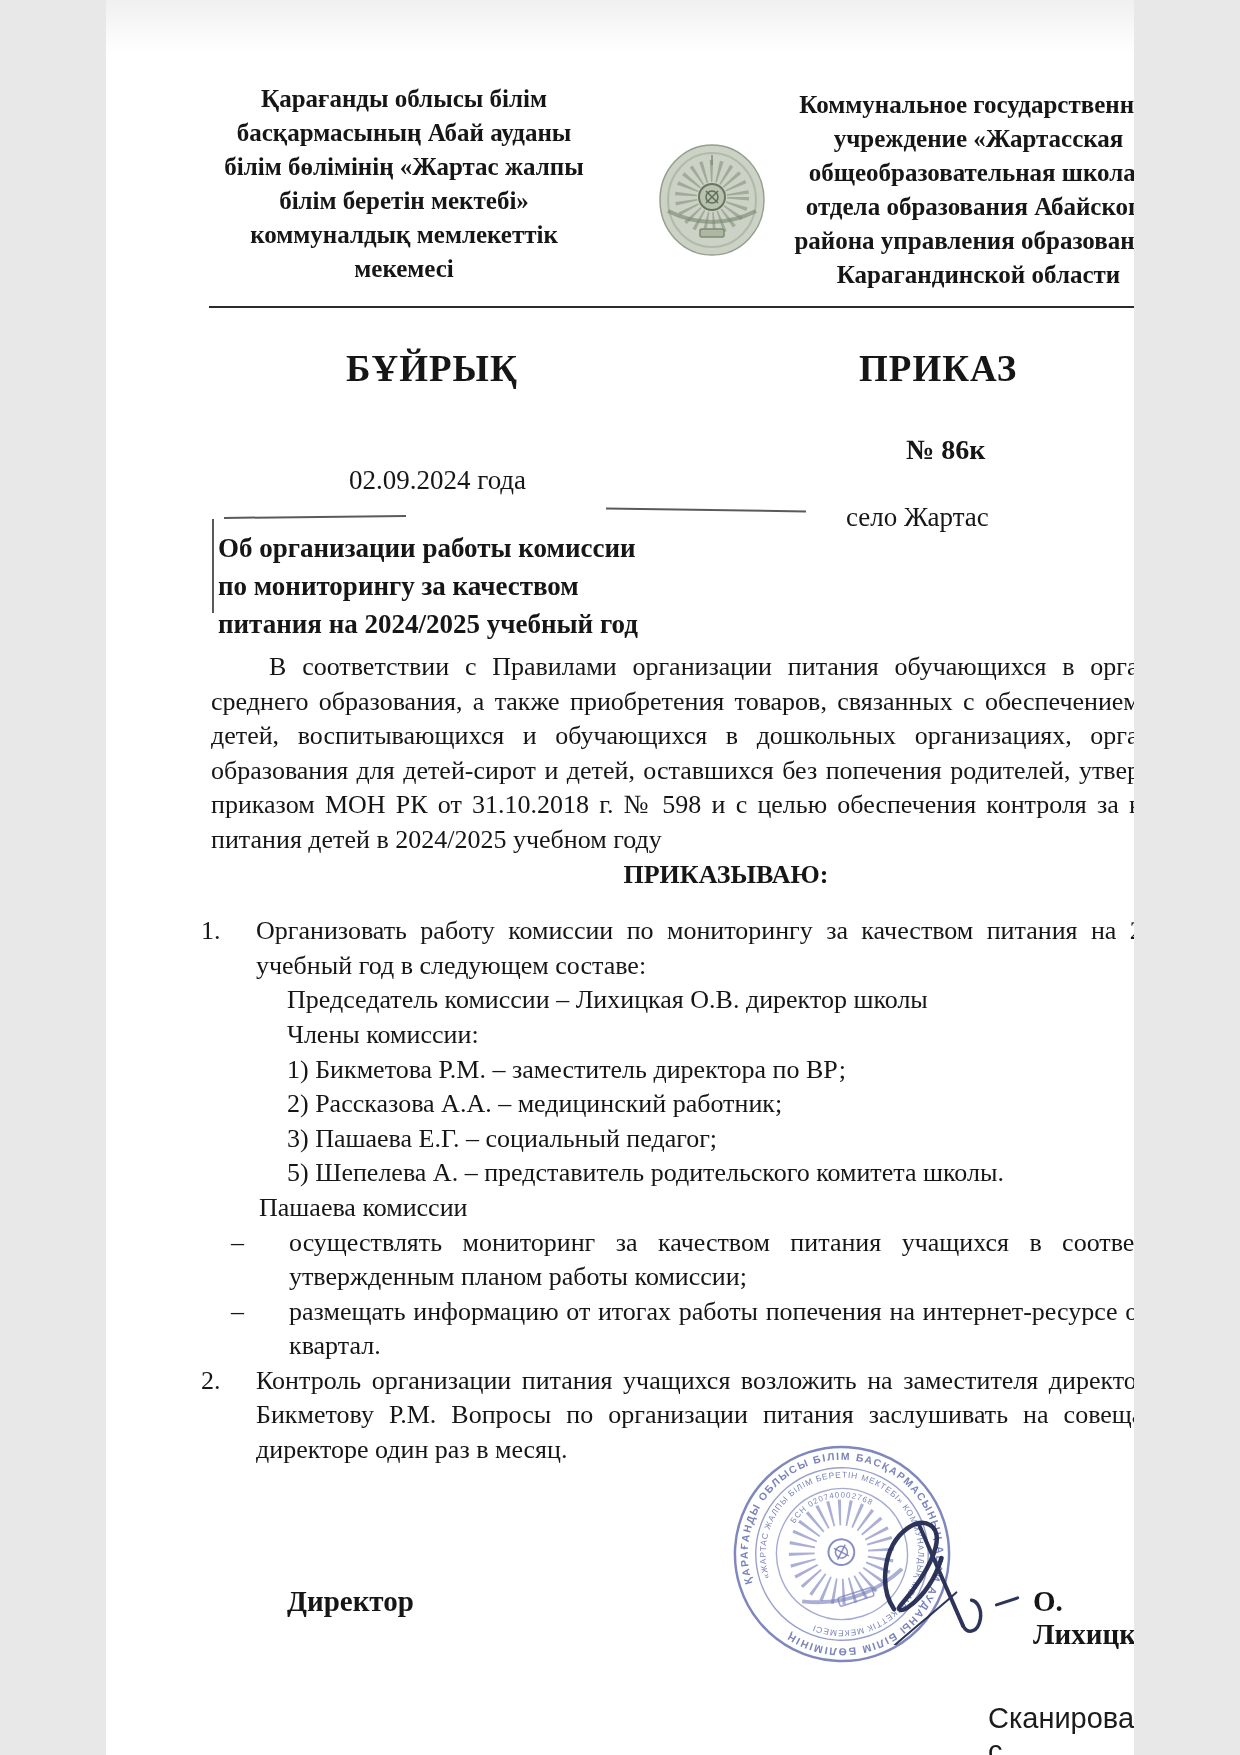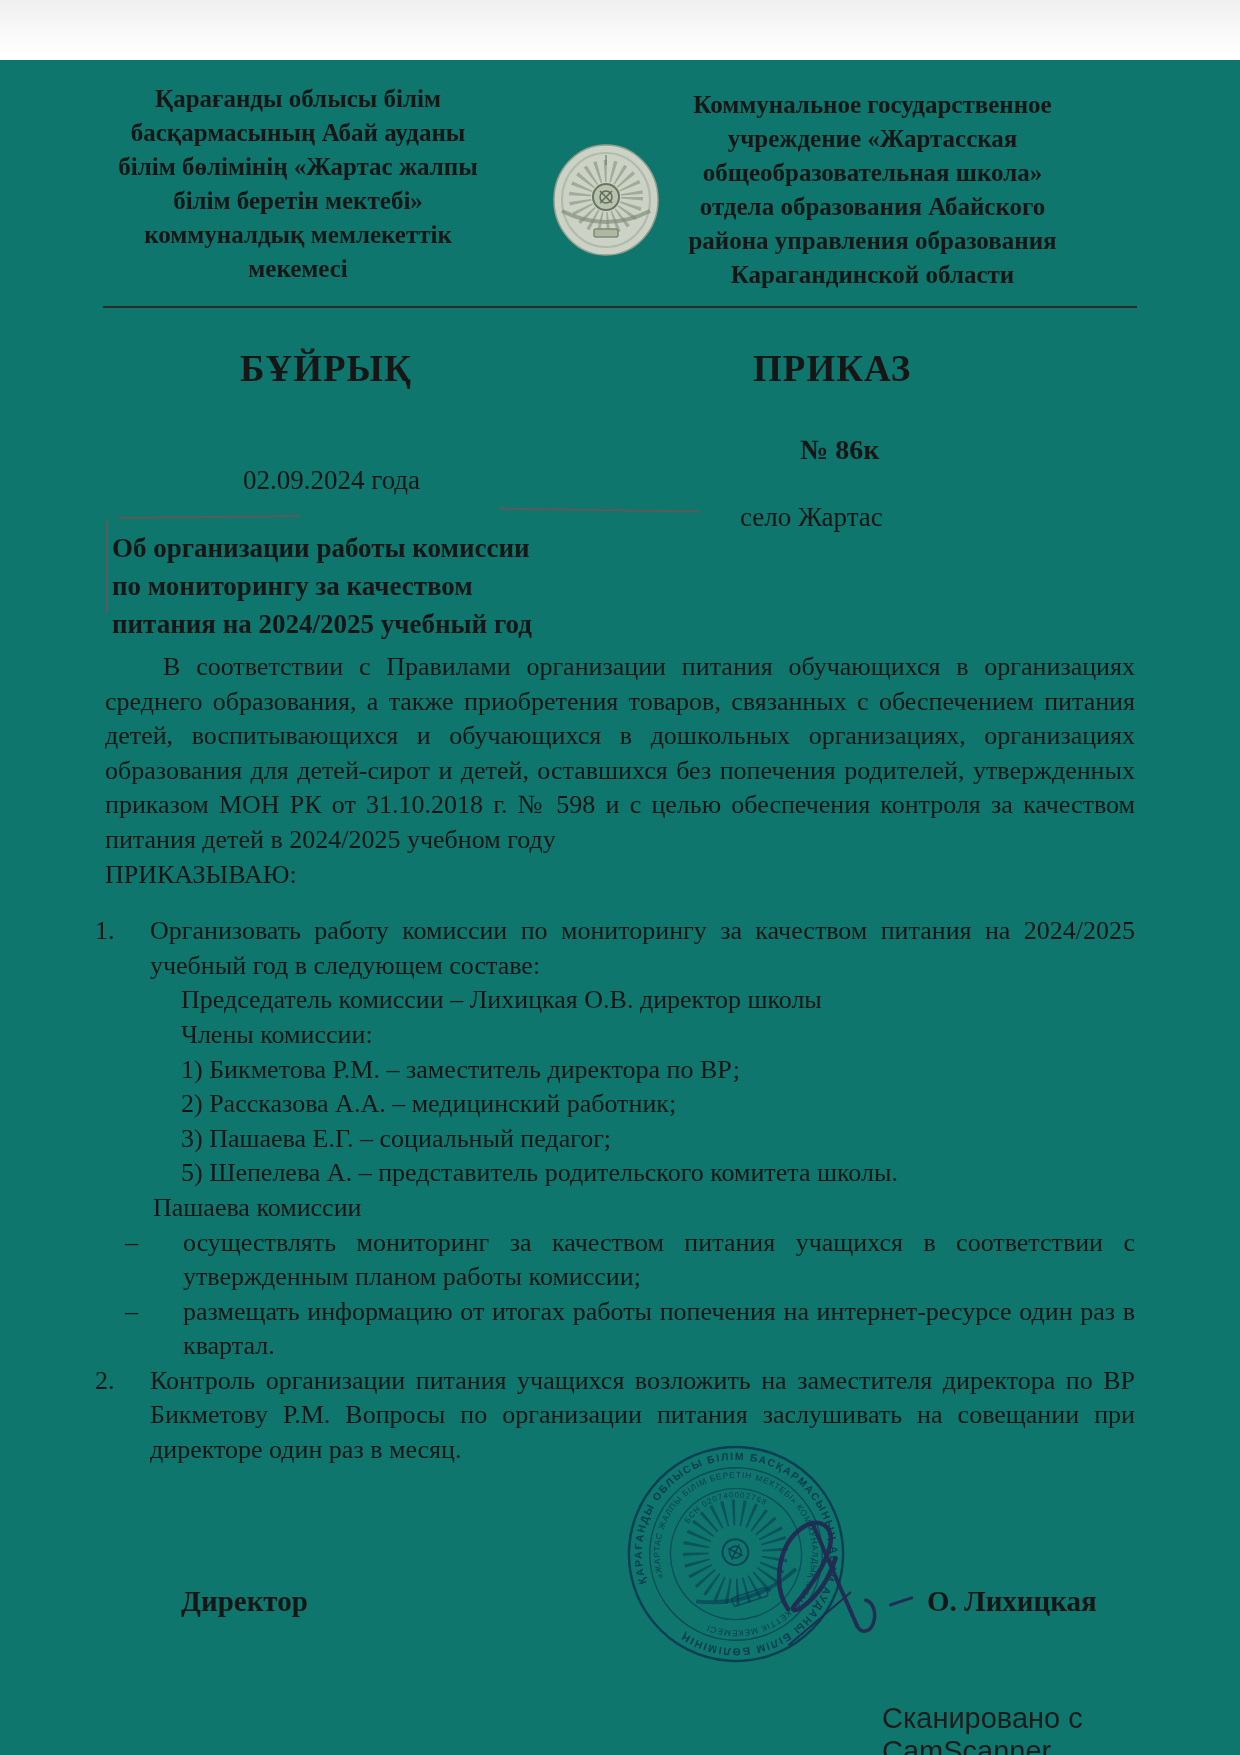--- a/index.html
+++ b/index.html
@@ -1,35 +1,35 @@
 <!DOCTYPE html>
 <html><head>
 <meta charset="utf-8">
 <style>
   html,body{margin:0;padding:0;background:#e8e8e8;}
   .page{
-    position:relative;width:1240px;height:1755px;margin:0 auto;
-    background:#0f766e;overflow:hidden;
+    position:relative;width:1028px;height:1755px;margin:0 auto;
+    background:#ffffff;overflow:hidden;
     font-family:"Liberation Serif","DejaVu Serif",serif;color:#161616;
   }
   .page::before{
     content:"";position:absolute;left:0;top:0;width:100%;height:60px;
     background:linear-gradient(180deg,#f0f0f1 0%,#ffffff 90%);pointer-events:none;
   }
   .abs{position:absolute;}
   .org{font-weight:bold;font-size:25px;line-height:34px;text-align:center;white-space:pre-line;}
   .rule{background:#2b2b2b;height:2px;}
   .title{font-weight:bold;font-size:37px;letter-spacing:1px;}
   .meta{font-size:27px;margin-top:16px;}
   .meta.b{font-weight:bold;font-size:28px;}
   .subject{font-weight:bold;font-size:27px;line-height:38px;white-space:pre-line;}
   .corner{background:#5a5a5a;}
   .body-block{width:1042px;font-size:26px;line-height:34.6px;}
   .intro{padding-left:12px;text-align:justify;text-indent:58px;}
-  .resolve{padding-left:12px;font-weight:normal;}
+  .resolve{padding-left:12px;font-weight:bold;text-align:center;}
   .num-item{display:flex;margin-top:0;}
   .num-item.first{margin-top:22px;}
   .num-marker{width:57px;box-sizing:border-box;padding-left:2px;flex:none;}
   .num-text{flex:1;text-align:justify;}
   .subline{padding-left:88px;}
   .duty-head{padding-left:60px;}
   .duty{display:flex;}
   .duty-marker{width:90px;box-sizing:border-box;padding-left:32px;flex:none;}
   .duty-text{flex:1;text-align:justify;}
   .sig{font-weight:bold;font-size:29px;}

